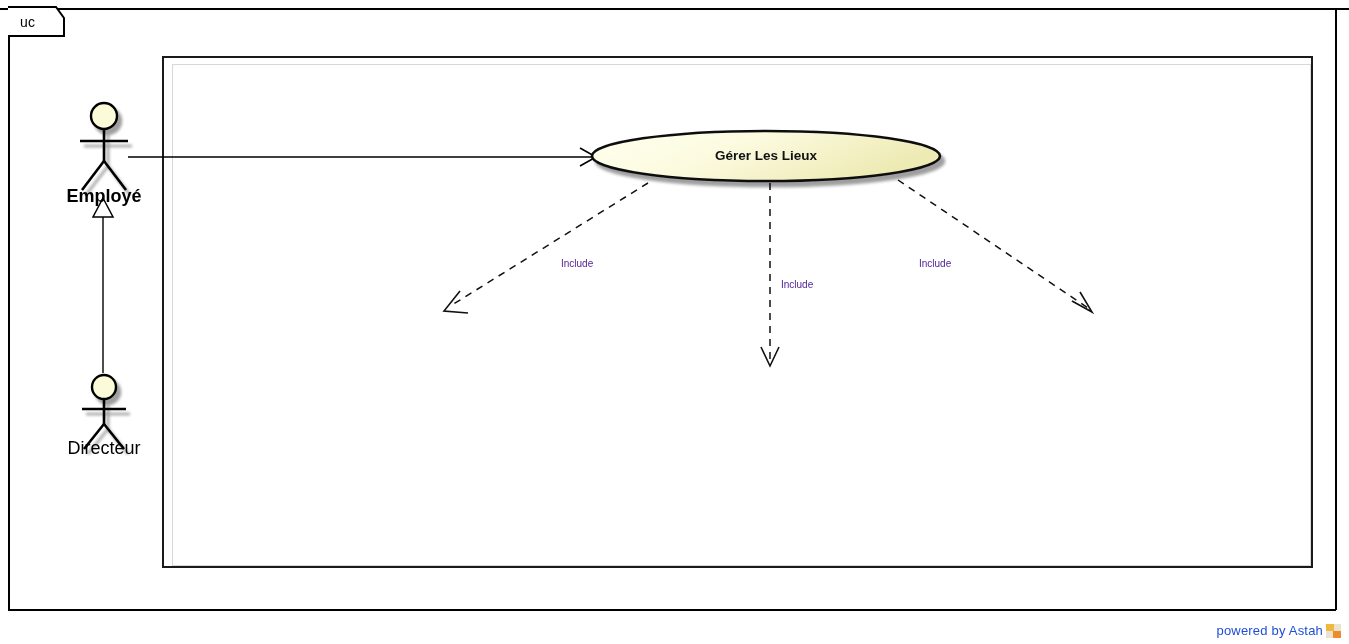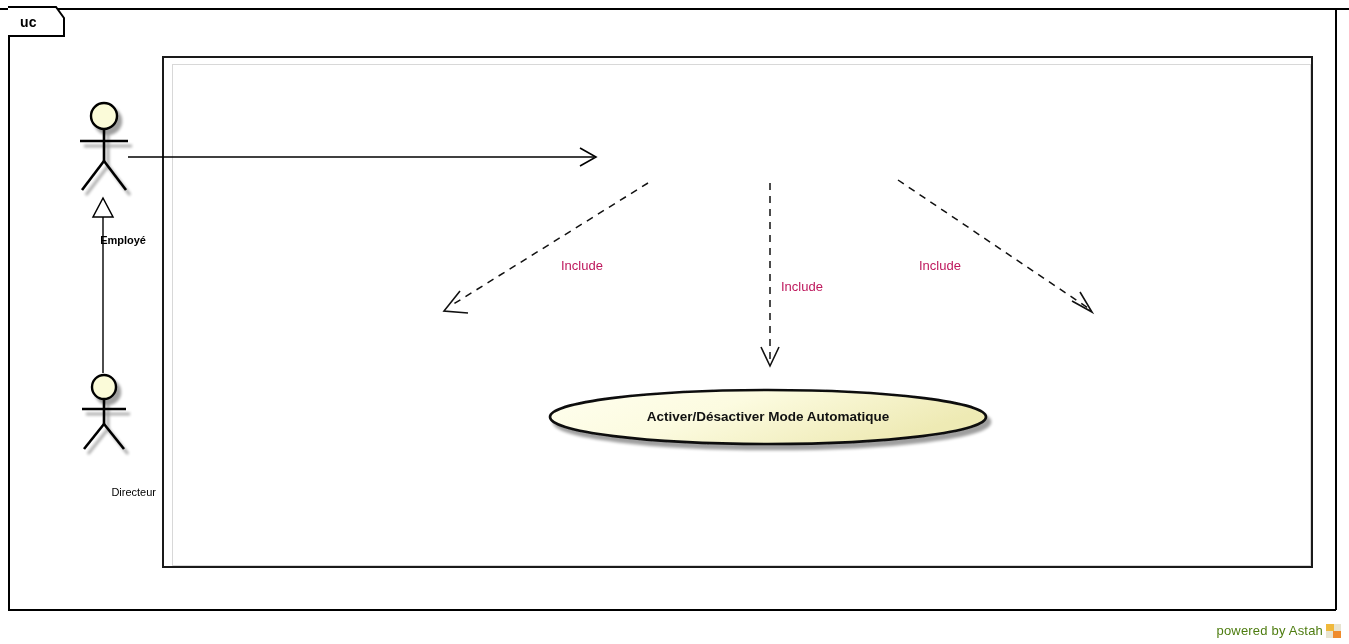--- a/index.html
+++ b/index.html
@@ -39,21 +39,21 @@
   .page-border-bottom {
     position: absolute;
     left: 8px; top: 609px;
     width: 1328px; height: 0;
     border-top: 2px solid #000;
   }
   .uc-tab-label {
     position: absolute;
     left: 14px; top: 8px;
     font-size: 14px;
-    font-weight: bold;
+    font-weight: normal;
     color: #000;
     letter-spacing: 0.3px;
   }
   
   .frame-outer {
     position: absolute;
     left: 162px; top: 56px;
     width: 1151px; height: 512px;
     border: 2px solid #1a1a1a;
     background: transparent;
@@ -67,59 +67,58 @@
     background: transparent;
     box-sizing: border-box;
   }
   
   .actor {
     position: absolute;
   }
   .actor-label {
     position: absolute;
     white-space: nowrap;
-    font-size: 11px;
+    font-size: 18px;
     color: #000;
-    text-align: right;
-    margin-top: 48px;
+    text-align: center;
   }
   .actor-label.bold { font-weight: bold; }
   
   .usecase {
     position: absolute;
   }
   .uc-text {
     position: absolute;
     left: 0;
     width: 100%;
     text-align: center;
     font-size: 13.5px;
     font-weight: bold;
     color: #111;
     white-space: nowrap;
     pointer-events: none;
   }
   
   .edge-label {
     position: absolute;
-    font-size: 13px;
-    color: #be185d;
+    font-size: 10px;
+    color: #4c1d95;
     white-space: nowrap;
   }
   
   .watermark {
     position: absolute;
     right: 8px; bottom: 6px;
     display: flex;
     align-items: center;
     gap: 3px;
   }
   .watermark-text {
     font-size: 13px;
-    color: #4d7c0f;
+    color: #1d4ed8;
     letter-spacing: 0.2px;
   }
   .astah-logo {
     width: 15px; height: 14px;
     position: relative;
   }
   svg { display: block; overflow: visible; }
 </style>
 </head>
 <body>
@@ -202,28 +201,28 @@
     <svg width="84" height="82" viewBox="0 0 84 82" filter="url(#softshadow)">
       <circle cx="42" cy="14" r="12" fill="#fbfbd9" stroke="#000000" stroke-width="2.4"></circle>
       <line x1="42" y1="26" x2="42" y2="52" stroke="#000000" stroke-width="2.6"></line>
       <line x1="20" y1="36" x2="64" y2="36" stroke="#000000" stroke-width="2.6"></line>
       <line x1="42" y1="51" x2="22" y2="76" stroke="#000000" stroke-width="2.6"></line>
       <line x1="42" y1="51" x2="62" y2="76" stroke="#000000" stroke-width="2.6"></line>
     </svg>
   </div>
   <span class="actor-label" style="left:52px; top:438px; width:104px;">Directeur</span>
 
-
-
-  <div class="usecase" style="left:546px; top:384px; width:456px; height:66px;">
-    <svg width="456" height="66" viewBox="0 0 456 66" filter="url(#softshadow)">
-      <ellipse cx="222" cy="33" rx="218" ry="27" fill="url(#ucfill)" stroke="#111111" stroke-width="2.6"></ellipse>
-    </svg>
-    <span class="uc-text" style="top:25px; width:444px;">Activer/Désactiver Mode Automatique</span>
-  </div>
+  <div class="usecase" style="left:588px; top:128px; width:372px; height:62px;">
+    <svg width="372" height="62" viewBox="0 0 372 62" filter="url(#softshadow)">
+      <ellipse cx="178" cy="28" rx="174" ry="25" fill="url(#ucfill)" stroke="#111111" stroke-width="2.6"></ellipse>
+    </svg>
+    <span class="uc-text" style="top:20px; width:356px;">Gérer Les Lieux</span>
+  </div>
+
+
 
 
   <span class="edge-label" style="left:561px; top:258px;">Include</span>
 
   <span class="edge-label" style="left:781px; top:279px;">Include</span>
 
   <span class="edge-label" style="left:919px; top:258px;">Include</span>
 
   <div class="watermark">
     <span class="watermark-text">powered by Astah</span>

